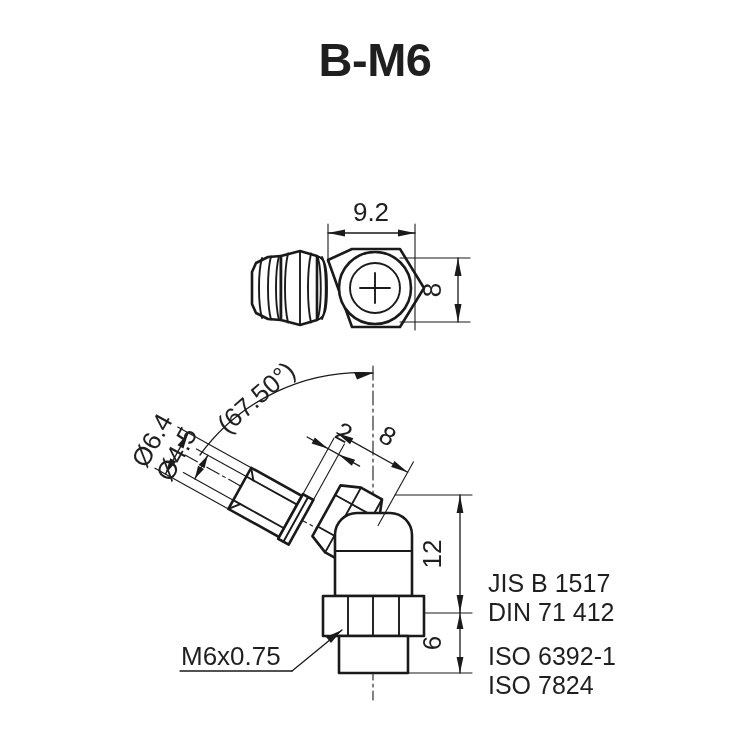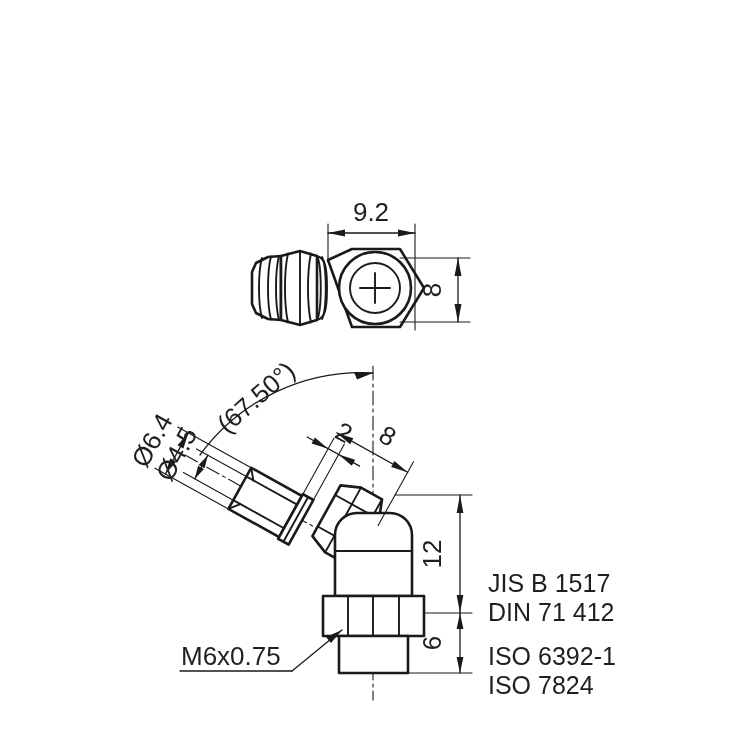--- a/index.html
+++ b/index.html
@@ -56,20 +56,21 @@
   }
   .txt-dim { font-size: 26px; }
   .txt-std { font-size: 25px; }
   .white-fill { fill: #ffffff; }
 </style>
 </head>
 <body>
 
 <div id="page">
 
+  <div id="title">B-M6</div>
 
   <svg class="drawing" width="750" height="750" viewBox="0 0 750 750">
 
     <g>
 
       <g>
         <path class="ln obj white-fill" d="M252,272 L256,263 L268,257 L281,256 L281,320 L268,319 L256,313 L252,304 Z"></path>
         <path class="ln objthin" d="M262,258 C258,272 258,304 262,318"></path>
         <path class="ln objthin" d="M271,256.5 C267,271 267,305 271,319.5"></path>
         <path class="ln objthin" d="M279,256 C275,271 275,305 279,320"></path>

